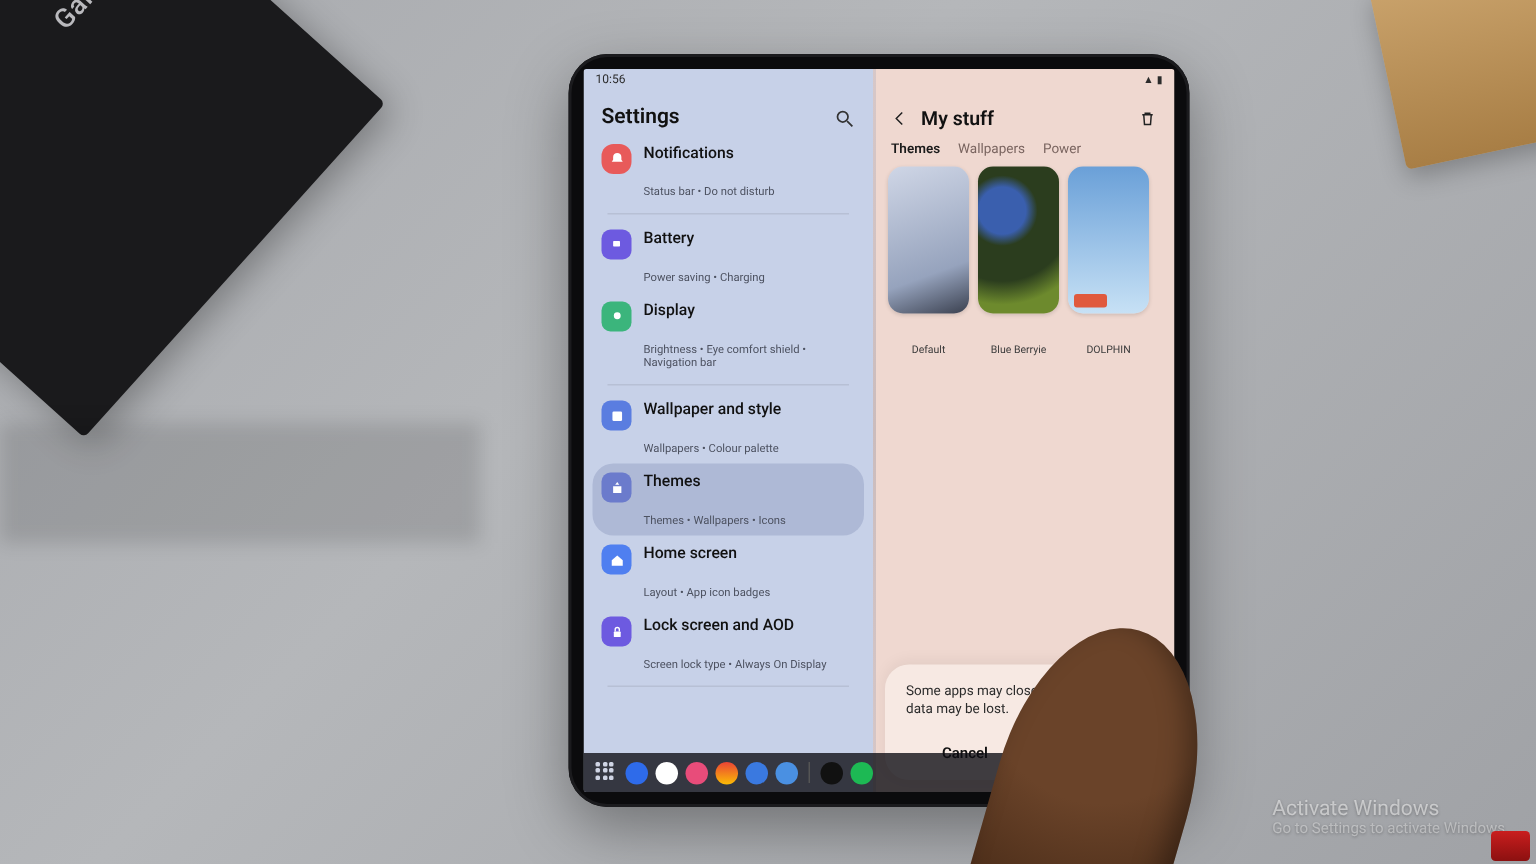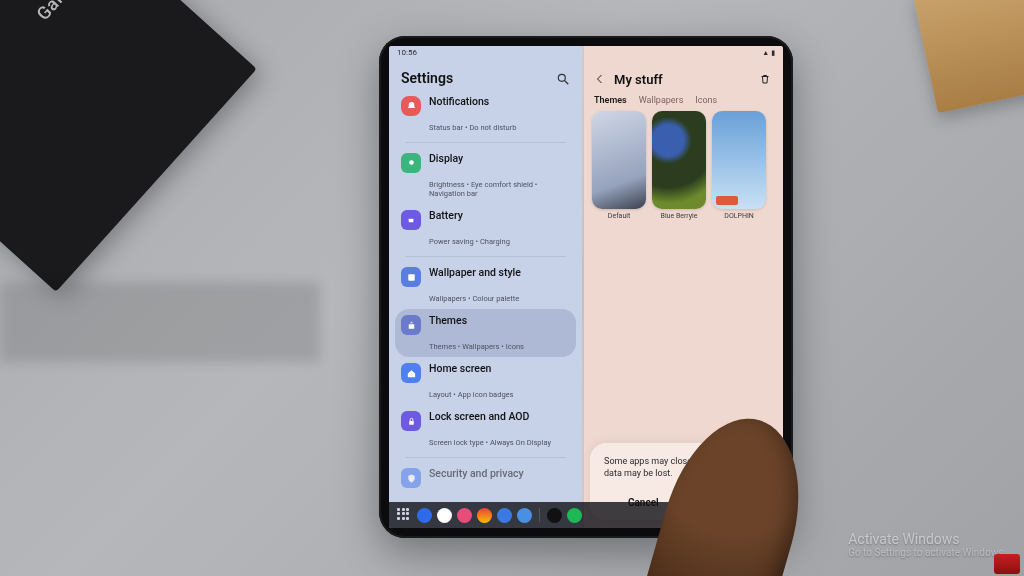--- a/index.html
+++ b/index.html
@@ -99,21 +99,21 @@
   
   .hdr-right { padding:6px 12px 6px; display:flex; align-items:center; gap:8px; }
   .back-ic svg, .trash-ic svg { width:12px; height:12px; stroke:#222; fill:none; stroke-width:2; }
   .hdr-right h2 { font-size:13px; font-weight:600; color:#111; flex:1; }
   .trash-ic { margin-left:auto; }
 
   .tabs { display:flex; gap:12px; padding:0 12px 6px; font-size:9px; color:#7a6560; }
   .tab.active { color:#1a1a1a; font-weight:600; }
 
   .thumbs { display:flex; gap:6px; padding:0 10px; }
-  .thumb { display:flex; flex-direction:column; align-items:center; gap:3px; }
+  .thumb { display:flex; flex-direction:column; align-items:center; gap:20px; }
   .thumb-img {
     width:54px; height:98px; border-radius:10px; position:relative;
     box-shadow:0 1px 3px rgba(0,0,0,.15);
   }
   .t1 { background:linear-gradient(160deg,#cfd6e6 0%, #96a3bd 70%, #3a404f 100%); }
   .t2 { background:linear-gradient(#6aa0d8,#c7e1f5); }
   .t3 { background:radial-gradient(circle at 30% 30%, #3a5fae 0 20%, #2b3d1e 30% 60%, #6d8a2d 80%); }
   .t2::after{
     content:""; position:absolute; left:4px; bottom:4px; width:22px; height:9px;
     background:#e0593d; border-radius:2px;
@@ -205,42 +205,42 @@
               </svg>
             </span>
           <div class="txt">
             <span class="title">Notifications</span>
             <span class="sub">Status bar  •  Do not disturb</span>
           </div>
         </div>
         <div class="divider"></div>
 
         <div class="item">
+          <span class="ic ic-purple">
+              <svg viewBox="0 0 24 24">
+                <rect x="6" y="8" width="10" height="8" rx="1"></rect>
+              </svg>
+            </span>
+          <div class="txt">
+            <span class="title">Battery</span>
+            <span class="sub">Power saving  •  Charging</span>
+          </div>
+        </div>
+
+        <div class="item">
           <span class="ic ic-green">
               <svg viewBox="0 0 24 24">
                 <circle cx="12" cy="12" r="5"></circle>
               </svg>
             </span>
           <div class="txt">
             <span class="title">Display</span>
             <span class="sub">Brightness  •  Eye comfort shield  •  Navigation bar</span>
           </div>
         </div>
-
-        <div class="item">
-          <span class="ic ic-purple">
-              <svg viewBox="0 0 24 24">
-                <rect x="6" y="8" width="10" height="8" rx="1"></rect>
-              </svg>
-            </span>
-          <div class="txt">
-            <span class="title">Battery</span>
-            <span class="sub">Power saving  •  Charging</span>
-          </div>
-        </div>
         <div class="divider"></div>
 
         <div class="item">
           <span class="ic ic-pblue">
               <svg viewBox="0 0 24 24">
                 <rect x="5" y="5" width="14" height="14" rx="2"></rect>
               </svg>
             </span>
           <div class="txt">
             <span class="title">Wallpaper and style</span>
@@ -279,30 +279,20 @@
                 <path d="M9 11V8a3 3 0 0 1 6 0v3" fill="none" stroke="#fff" stroke-width="2"></path>
               </svg>
             </span>
           <div class="txt">
             <span class="title">Lock screen and AOD</span>
             <span class="sub">Screen lock type  •  Always On Display</span>
           </div>
         </div>
         <div class="divider"></div>
 
-        <div class="item" style="opacity:.55">
-          <span class="ic ic-blue">
-              <svg viewBox="0 0 24 24">
-                <path d="M12 3l7 3v5c0 5-3 8-7 10-4-2-7-5-7-10V6z"></path>
-              </svg>
-            </span>
-          <div class="txt">
-            <span class="title">Security and privacy</span>
-          </div>
-        </div>
       </div>
     </div>
 
     <div class="pane-right">
       <div class="status">
         <span></span>
         <span class="status-right"><span>▲</span><span>▮</span></span>
       </div>
       <div class="hdr-right">
         <span class="back-ic">
@@ -314,21 +304,21 @@
         <span class="trash-ic">
           <svg viewBox="0 0 24 24">
               <path d="M5 7h14M9 7V5h6v2M7 7l1 13h8l1-13"></path>
             </svg>
         </span>
       </div>
 
       <div class="tabs">
         <span class="tab active">Themes</span>
         <span class="tab">Wallpapers</span>
-        <span class="tab">Icons</span>
+        <span class="tab">Power</span>
       </div>
 
       <div class="thumbs">
         <div class="thumb">
           <div class="thumb-img t1"></div>
           <span class="thumb-label">Default</span>
         </div>
         <div class="thumb">
           <div class="thumb-img t3"></div>
           <span class="thumb-label">Blue Berryie</span>

